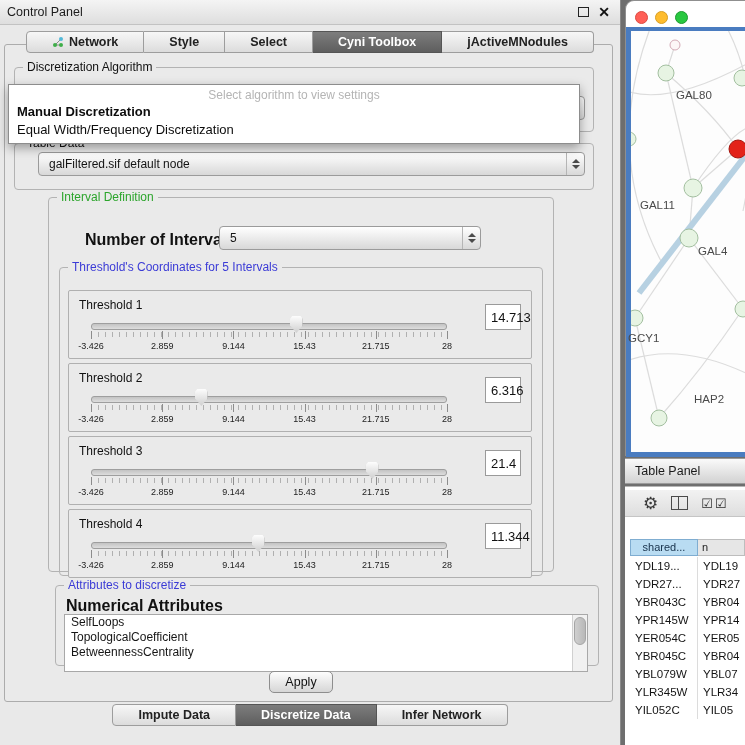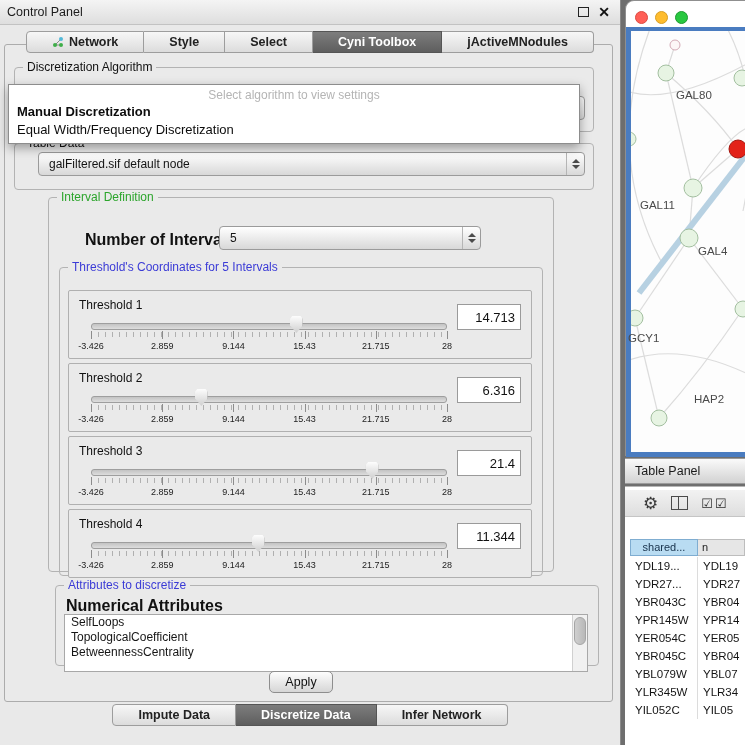--- a/index.html
+++ b/index.html
@@ -52,21 +52,21 @@
   .track{position:absolute;left:0;right:0;top:6px;height:5px;background:linear-gradient(#c3c3c3,#dddddd);border:1px solid #9e9e9e;border-radius:3px;}
   .thumb{position:absolute;top:-1px;width:13px;height:17px;transform:translateX(-50%);
          background:linear-gradient(#fdfdfd,#cfcfcf);
          clip-path:polygon(18% 0,82% 0,100% 18%,100% 55%,50% 100%,0 55%,0 18%);
          filter:drop-shadow(0 0 1px #777);}
   .ticks{position:absolute;left:0;right:0;top:15px;height:5px;
          background-image:repeating-linear-gradient(90deg,#b0b0b0 0 1px,transparent 1px 7px);}
   .ticks i{position:absolute;top:-1px;width:1px;height:8px;background:#8c8c8c;}
   .scale{position:absolute;left:0;right:0;top:24px;height:12px;}
   .scale span{position:absolute;transform:translateX(-50%);font-size:9px;color:#222;white-space:nowrap;}
-  .valbox{position:absolute;right:10px;top:13px;width:64px;height:26px;background:#fff;border:1px solid #9a9a9a;
+  .valbox{position:absolute;right:10px;top:13px;width:36px;height:26px;background:#fff;border:1px solid #9a9a9a;
           font-size:13px;color:#111;text-align:right;line-height:26px;padding:0 5px;box-sizing:border-box;}
 
   .bold-label{position:absolute;font-size:16px;font-weight:bold;color:#111;}
 
   
   .listbox{position:absolute;left:8px;top:22px;right:10px;height:56px;background:#fff;border:1px solid #a8a8a8;overflow:hidden;}
   .attr-item{font-size:12px;color:#161616;line-height:15px;padding-left:6px;white-space:nowrap;}
   .vscroll{position:absolute;right:0;top:0;bottom:0;width:14px;background:#f1f1f1;border-left:1px solid #d0d0d0;}
   .vscroll .thumb-bar{position:absolute;left:1px;right:1px;top:2px;height:26px;background:linear-gradient(90deg,#cfcfcf,#b8b8b8);border-radius:6px;border:1px solid #a5a5a5;}
 

